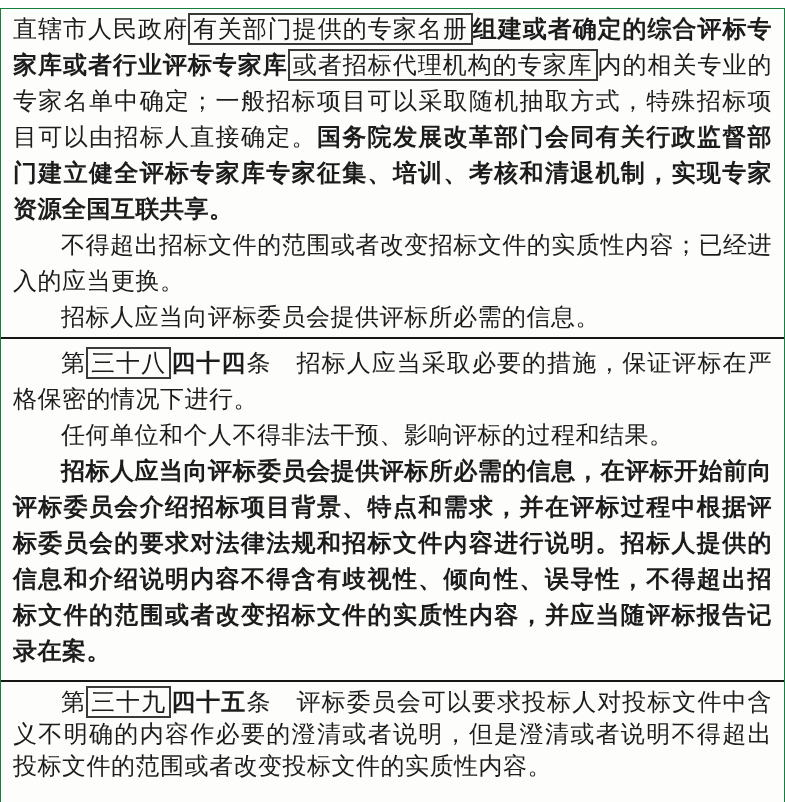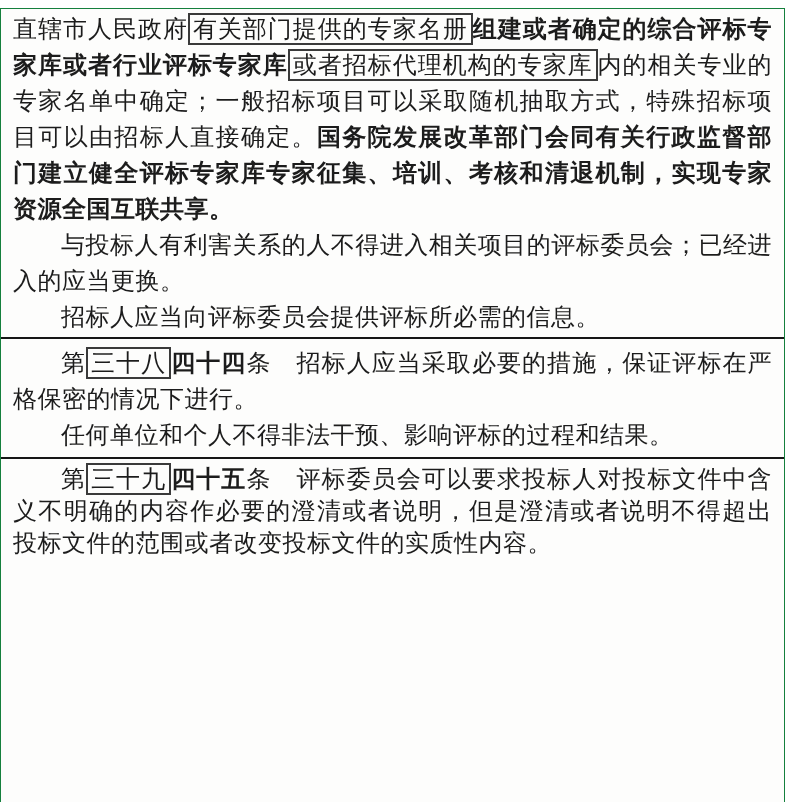--- a/index.html
+++ b/index.html
@@ -22,21 +22,21 @@
   }
   .section {
     box-sizing: border-box;
     padding: 2px 12px;
   }
   .section + .section {
     border-top: 2px solid #161616;
   }
   
   .section:nth-child(1) { line-height: 36px; }
-  .section:nth-child(2) { line-height: 36px; padding-top: 6px; padding-bottom: 4px; }
+  .section:nth-child(2) { line-height: 36px; padding-top: 6px; padding-bottom: 11px; }
   .section:nth-child(3) { line-height: 32px; padding-top: 4px; }
   .para {
     margin: 0;
     text-align: justify;
     letter-spacing: 0.5px;
   }
   .para.indent {
     text-indent: 2em;
   }
   .run.regular {
@@ -54,24 +54,25 @@
     font-weight: 400;
   }
 </style>
 </head>
 <body>
 
 <div class="page">
   <div id="sections">
       <div class="section">
         <p class="para"><span class="run regular">直辖市人民政府</span><span class="run boxed">有关部门提供的专家名册</span><span class="run bold">组建或者确定的综合评标专家库或者行业评标专家库</span><span class="run boxed">或者招标代理机构的专家库</span><span class="run regular">内的相关专业的专家名单中确定；一般招标项目可以采取随机抽取方式，特殊招标项目可以由招标人直接确定。</span><span class="run bold">国务院发展改革部门会同有关行政监督部门建立健全评标专家库专家征集、培训、考核和清退机制，实现专家资源全国互联共享。</span></p>
-        <p class="para indent"><span class="run regular">与投标人有利害关系的人不得进入相关项目的评标委员会；已经进入的应当更换。</span></p>
+        <p class="para indent"><span class="run regular">不得超出招标文件的范围或者改变招标文件的实质性内容；已经进入的应当更换。</span></p>
         <p class="para indent"><span class="run regular">招标人应当向评标委员会提供评标所必需的信息。</span></p>
       </div>
       <div class="section">
         <p class="para indent"><span class="run regular">第</span><span class="run boxed">三十八</span><span class="run bold">四十四</span><span class="run regular">条　招标人应当采取必要的措施，保证评标在严格保密的情况下进行。</span></p>
         <p class="para indent"><span class="run regular">任何单位和个人不得非法干预、影响评标的过程和结果。</span></p>
+        <p class="para indent"><span class="run bold">招标人应当向评标委员会提供评标所必需的信息，在评标开始前向评标委员会介绍招标项目背景、特点和需求，并在评标过程中根据评标委员会的要求对法律法规和招标文件内容进行说明。招标人提供的信息和介绍说明内容不得含有歧视性、倾向性、误导性，不得超出招标文件的范围或者改变招标文件的实质性内容，并应当随评标报告记录在案。</span></p>
       </div>
       <div class="section">
         <p class="para indent"><span class="run regular">第</span><span class="run boxed">三十九</span><span class="run bold">四十五</span><span class="run regular">条　评标委员会可以要求投标人对投标文件中含义不明确的内容作必要的澄清或者说明，但是澄清或者说明不得超出投标文件的范围或者改变投标文件的实质性内容。</span></p>
       </div>
     </div>
 </div>
 
 </body></html>

